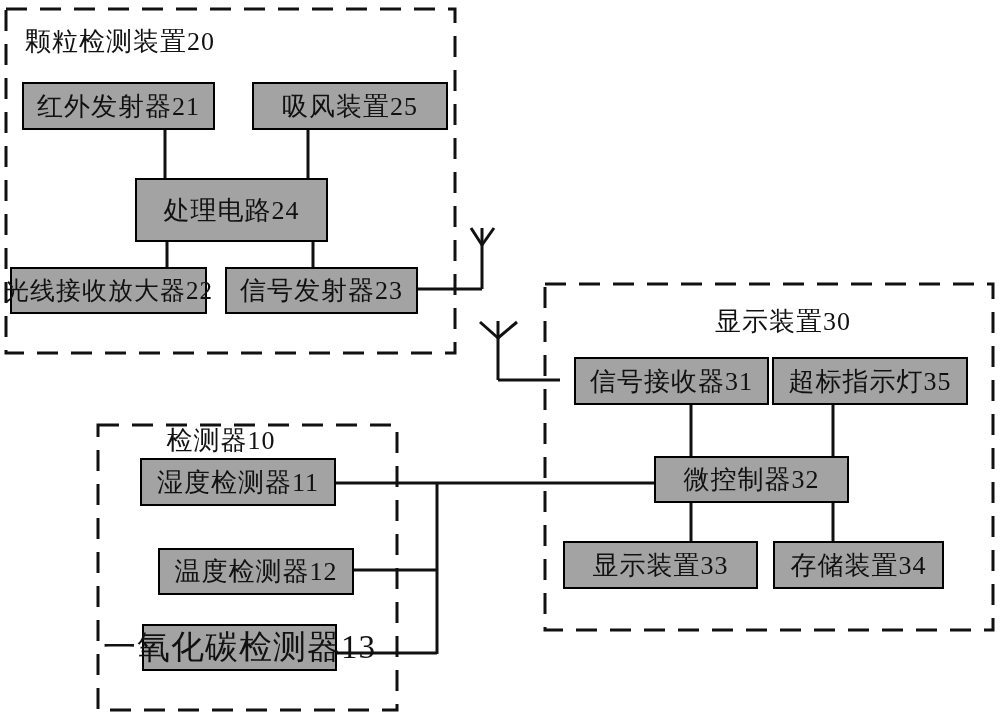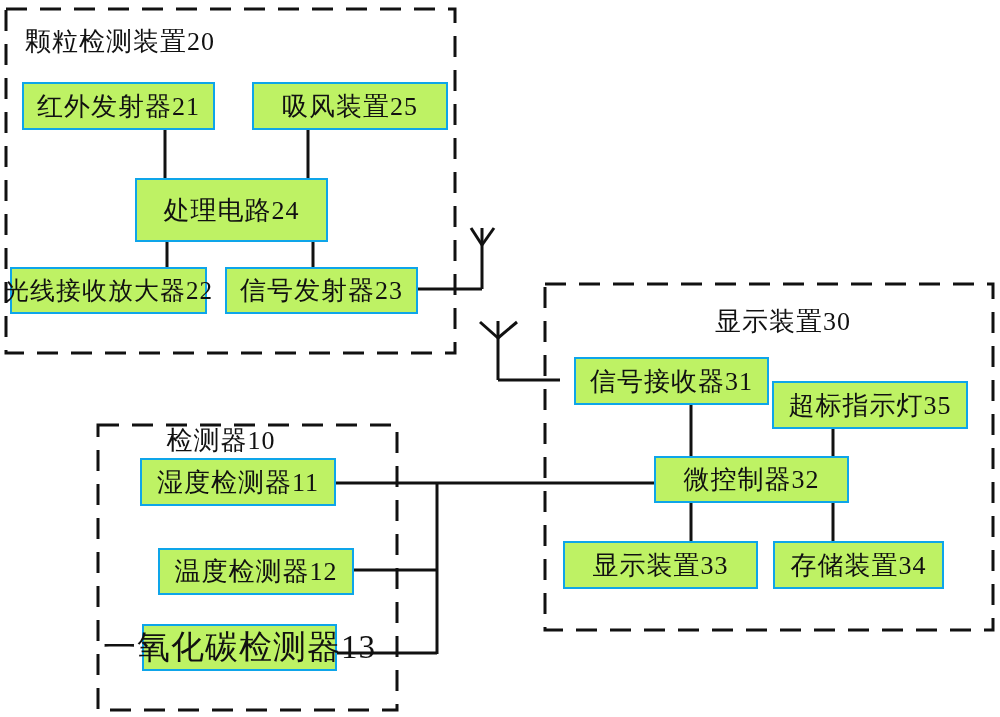--- a/index.html
+++ b/index.html
@@ -9,22 +9,22 @@
     height: 717px;
     background: #ffffff;
     font-family: "Liberation Serif", "DejaVu Serif", serif;
     color: #111111;
     overflow: hidden;
   }
   .stage svg { position: absolute; left: 0; top: 0; }
   .block {
     position: absolute;
     box-sizing: border-box;
-    background: #bef264;
-    border: 2px solid #0ea5e9;
+    background: #a3a3a3;
+    border: 2px solid #000000;
     display: flex;
     align-items: center;
     justify-content: center;
     font-size: 26px;
     letter-spacing: 1px;
     white-space: nowrap;
   }
   .sec-title {
     position: absolute;
     display: flex;
@@ -80,21 +80,21 @@
   <div class="sec-title" style="left:683px; top:306px; width:200px; height:30px;">显示装置30</div>
   <div class="sec-title" style="left:146px; top:426px; width:150px; height:28px;">检测器10</div>
 
   <div class="block" style="left:22px; top:82px; width:193px; height:48px;">红外发射器21</div>
   <div class="block" style="left:252px; top:82px; width:196px; height:48px;">吸风装置25</div>
   <div class="block" style="left:135px; top:178px; width:193px; height:64px;">处理电路24</div>
   <div class="block" style="left:10px; top:267px; width:197px; height:47px; font-size:25px;">光线接收放大器22</div>
   <div class="block" style="left:225px; top:267px; width:193px; height:47px;">信号发射器23</div>
 
   <div class="block" style="left:558px; top:357px; width:195px; height:48px;margin-left:16px;">信号接收器31</div>
-  <div class="block" style="left:772px; top:357px; width:196px; height:48px;margin-top:24px;">超标指示灯35</div>
+  <div class="block" style="left:772px; top:357px; width:196px; height:48px;">超标指示灯35</div>
   <div class="block" style="left:654px; top:456px; width:195px; height:47px;">微控制器32</div>
   <div class="block" style="left:563px; top:541px; width:195px; height:48px;">显示装置33</div>
   <div class="block" style="left:773px; top:541px; width:171px; height:48px;">存储装置34</div>
 
   <div class="block" style="left:140px; top:458px; width:196px; height:48px;">湿度检测器11</div>
   <div class="block" style="left:158px; top:548px; width:196px; height:47px;">温度检测器12</div>
   <div class="block" style="left:142px; top:624px; width:195px; height:47px; font-size:33px;">一氧化碳检测器13</div>
 
 </div>
 

